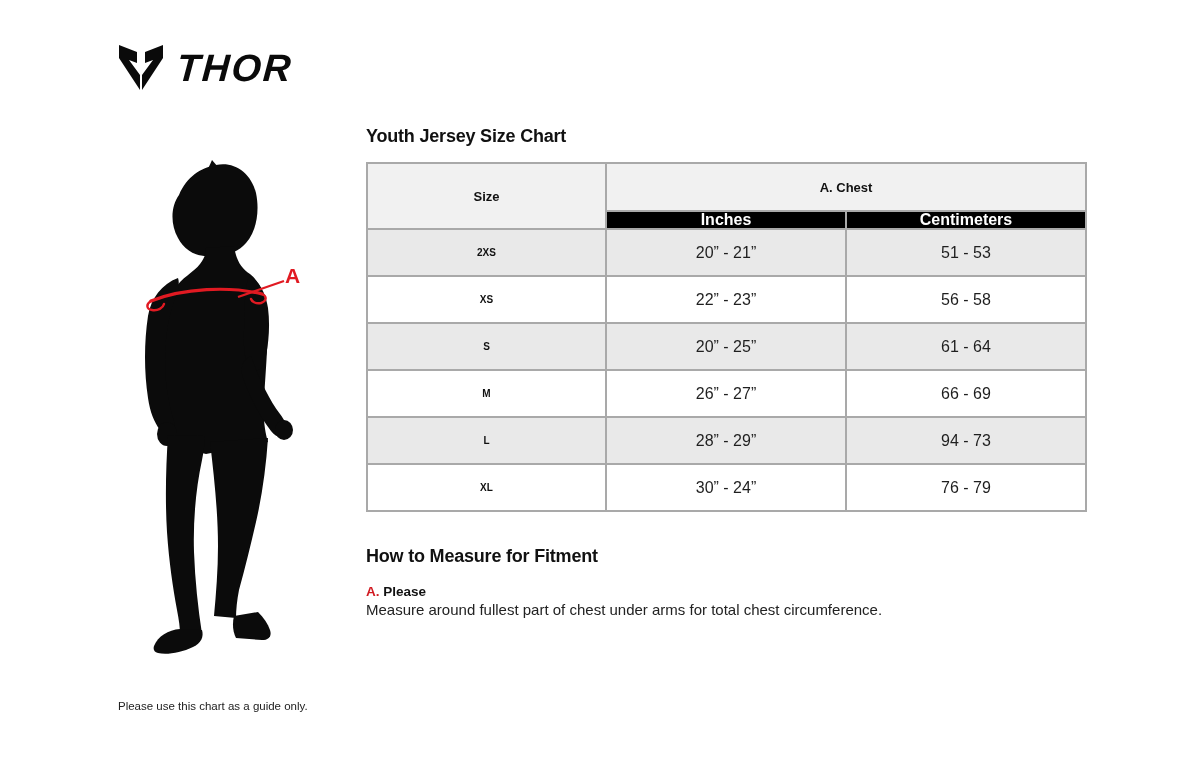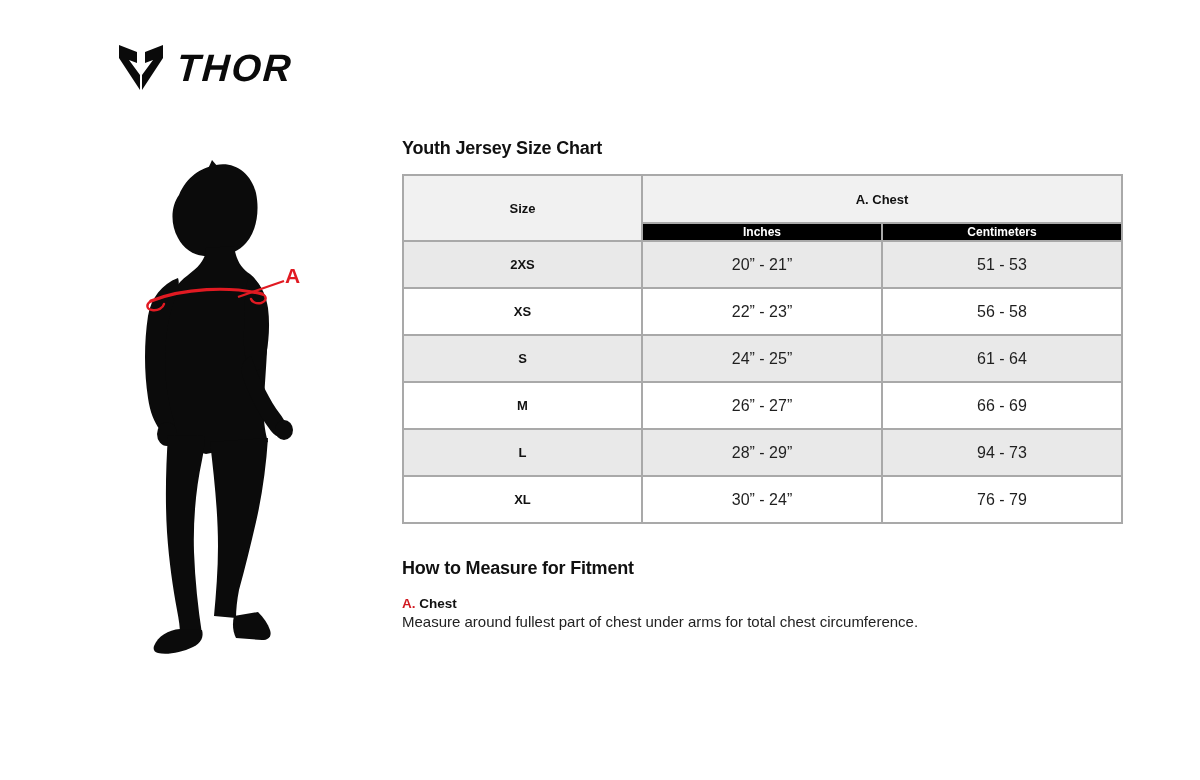--- a/index.html
+++ b/index.html
@@ -16,37 +16,37 @@
     color:#0a0a0a; transform:skewX(-4deg); line-height:1;
   }
   
   .figure { position:absolute; left:138px; top:160px; width:210px; height:502px; }
   .figure svg { display:block; }
   .chest-label {
     position:absolute; left:147px; top:105px; color:#e11a22;
     font-weight:bold; font-size:21px; line-height:1;
   }
   
-  .content { position:absolute; left:366px; top:138px; width:719px;margin-left:36px; }
+  .content { position:absolute; left:366px; top:126px; width:719px; }
   .section-title {
     margin:0; font-size:18px; font-weight:bold; color:#111; letter-spacing:-0.2px; line-height:21px;
   }
   table.size-chart {
     border-collapse:collapse; width:719px; margin-top:15px; table-layout:fixed;
   }
   table.size-chart th, table.size-chart td {
     border:2px solid #a9a9a9; text-align:center; vertical-align:middle; padding:0;
   }
   th.main-h { background:#f1f1f1; font-size:13px; font-weight:bold; color:#111; }
   th.size-h { height:48px; }
   th.chest-h { height:48px; }
   th.unit-h {
-    background:#000; color:#fff; font-size:12px; font-weight:bold; height:16px; line-height:16px;
+    background:#000; color:#fff; font-size:16px; font-weight:bold; height:16px; line-height:16px;
   }
-  td.size-cell { font-weight:bold; font-size:13px; color:#111; height:47px; }
+  td.size-cell { font-weight:bold; font-size:10px; color:#111; height:47px; }
   td.val-cell { font-size:16px; color:#1f1f1f; height:47px; }
   tbody tr:nth-child(odd) { background:#e9e9e9; }
   tbody tr:nth-child(even) { background:#ffffff; }
   
   .measure-title { margin-top:34px; }
   .measure-item { margin-top:17px; }
   .measure-name { font-size:13.5px; font-weight:bold; color:#111; line-height:15px; }
   .measure-name .red { color:#d11a21; }
   .measure-desc { margin:4px 0 0 0; font-size:15px; color:#222; line-height:13px; }
   
@@ -123,21 +123,21 @@
           <td class="val-cell">20” - 21”</td>
           <td class="val-cell">51 - 53</td>
         </tr>
         <tr>
           <td class="size-cell">XS</td>
           <td class="val-cell">22” - 23”</td>
           <td class="val-cell">56 - 58</td>
         </tr>
         <tr>
           <td class="size-cell">S</td>
-          <td class="val-cell">24” - 25”</td>
+          <td class="val-cell">20” - 25”</td>
           <td class="val-cell">61 - 64</td>
         </tr>
         <tr>
           <td class="size-cell">M</td>
           <td class="val-cell">26” - 27”</td>
           <td class="val-cell">66 - 69</td>
         </tr>
         <tr>
           <td class="size-cell">L</td>
           <td class="val-cell">28” - 29”</td>
@@ -148,20 +148,21 @@
           <td class="val-cell">30” - 24”</td>
           <td class="val-cell">76 - 79</td>
         </tr>
       </tbody>
   </table>
 
   <h2 class="section-title measure-title">How to Measure for Fitment</h2>
   <div class="measure-item">
     <div class="measure-name">
       <span class="red">A.</span>
-      <span>Chest</span>
+      <span>Please</span>
     </div>
     <p class="measure-desc">Measure around fullest part of chest under arms for total chest circumference.</p>
   </div>
 </main>
 
 <footer class="disclaimer">
+  <p>Please use this chart as a guide only.</p>
 </footer>
 
 </body></html>

